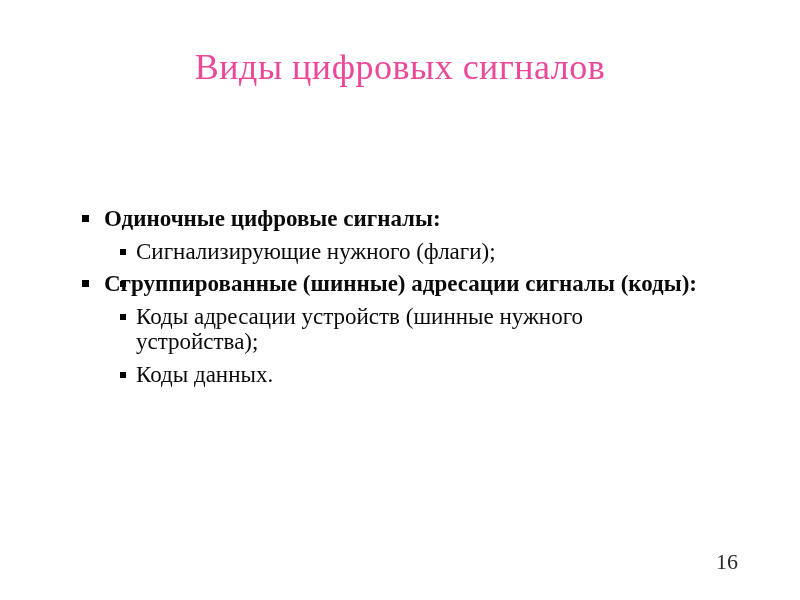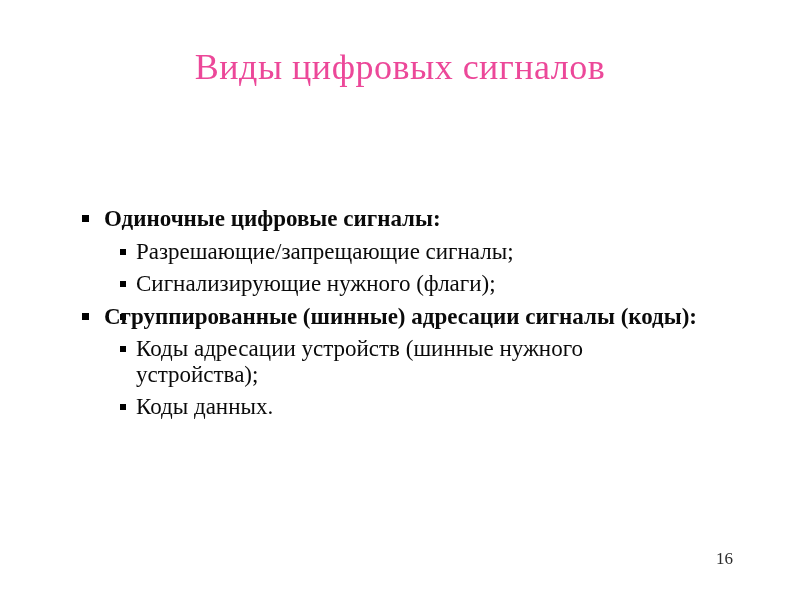--- a/index.html
+++ b/index.html
@@ -55,43 +55,39 @@
     width: 7px;
     height: 7px;
     background: #000000;
   }
   .l1 .bullet-sq { left: 66px; }
   .l2 .bullet-sq { left: 104px; width: 6px; height: 6px; top: 10px; }
   .page-number {
     position: absolute;
     left: 716px;
     top: 549px;
-    font-size: 17px;
+    font-size: 22px;
     color: #2b2b2b;
     font-family: "Liberation Serif", "DejaVu Serif", serif;
   }
 </style>
 </head>
 <body>
 
 <div class="slide">
 
   <h1 class="slide-title">Виды цифровых сигналов</h1>
 
   <div class="content">
 
     <div class="row l1">
       <span class="bullet-sq"></span>
       <span class="text">Одиночные цифровые сигналы:</span>
     </div>
 
-    <div class="row l2">
-      <span class="bullet-sq"></span>
-      <span class="text">Разрешающие/запрещающие сигналы;</span>
-    </div>
 
     <div class="row l2">
       <span class="bullet-sq"></span>
       <span class="text">Сигнализирующие нужного (флаги);</span>
     </div>
 
     <div class="row l2">
       <span class="bullet-sq"></span>
     </div>
 

